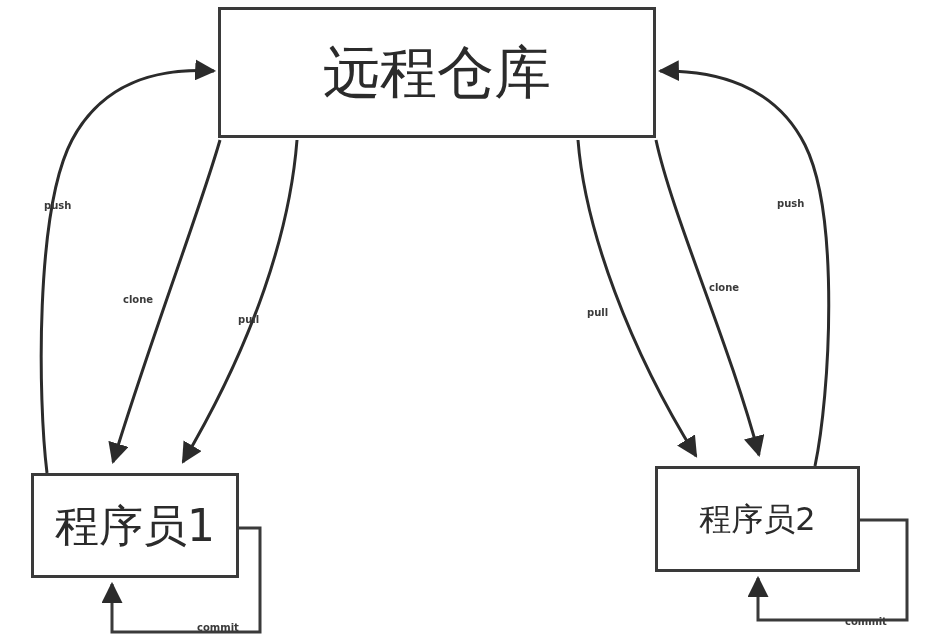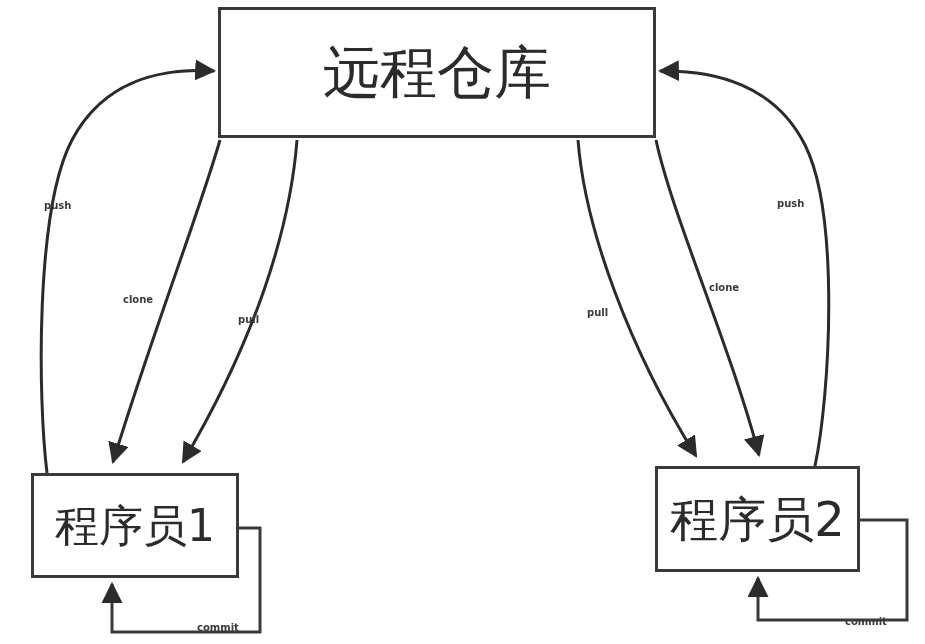--- a/index.html
+++ b/index.html
@@ -52,21 +52,21 @@
     width: 208px;
     height: 105px;
     font-size: 44px;
     margin-left: 24px;
   }
   #node-programmer-2 {
     left: 655px;
     top: 466px;
     width: 205px;
     height: 106px;
-    font-size: 48px;
+    font-size: 32px;
   }
   .edge-label {
     position: absolute;
     color: #3a3a3a;
     font-family: "DejaVu Sans", "Liberation Sans", sans-serif;
     font-size: 10px;
     font-weight: bold;
     white-space: nowrap;
     line-height: 1;
   }

